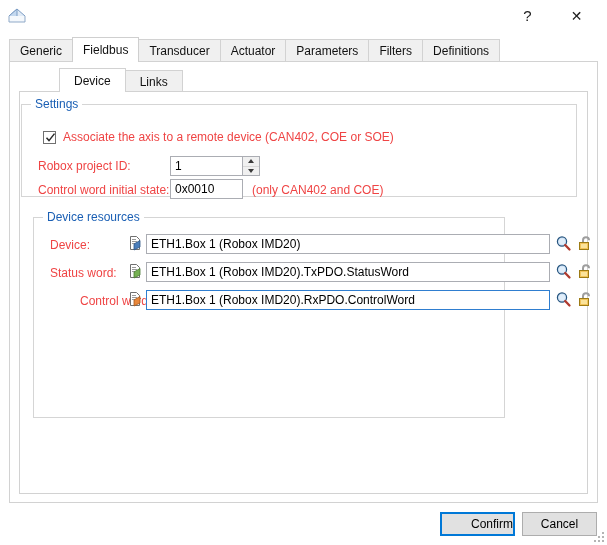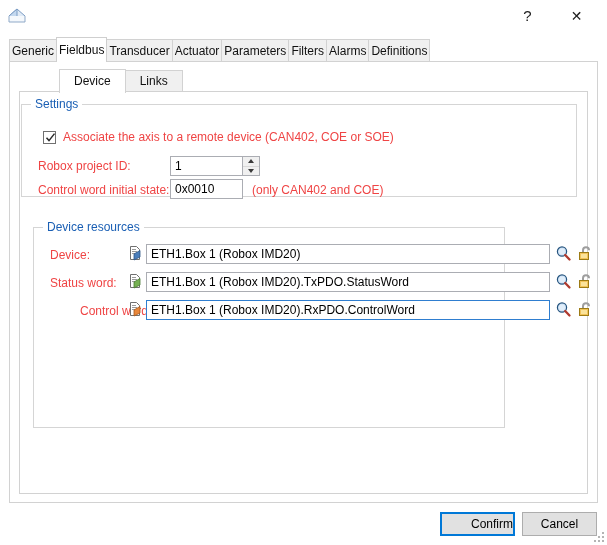--- a/index.html
+++ b/index.html
@@ -46,21 +46,21 @@
   #help-btn  { right: 57px; }
   #close-btn { right: 8px; font-size: 14px; }
 
   
   #tabstrip-outer {
     position: absolute; left: 9px; top: 38px; width: 589px; height: 24px;
     display: flex; align-items: flex-end;
   }
   .tab-outer {
     height: 23px;
-    padding: 0 2px;
+    padding: 0 10px;
     display: flex; align-items: center; justify-content: center;
     background: #f0f0f0;
     border: 1px solid #d2d2d2;
     border-bottom: none;
     font-size: 12px;
     color: #111111;
     white-space: nowrap;
     margin-right: -1px;
     position: relative;
   }
@@ -75,21 +75,21 @@
   
   #panel-outer {
     position: absolute; left: 9px; top: 61px; width: 589px; height: 442px;
     background: #ffffff;
     border: 1px solid #d2d2d2;
   }
 
   
   #tabstrip-inner {
     position: absolute; left: 9px; top: 7px; width: 569px; height: 23px;
-    display: flex; align-items: center; padding-left: 40px;
+    display: flex; align-items: flex-end; padding-left: 40px;
   }
   .tab-inner {
     height: 22px;
     padding: 0 14px;
     display: flex; align-items: center; justify-content: center;
     background: #f0f0f0;
     border: 1px solid #d2d2d2;
     border-bottom: none;
     font-size: 12px;
     color: #111111;
@@ -119,21 +119,21 @@
   .gb-legend {
     position: absolute;
     top: -8px; left: 9px;
     padding: 0 4px;
     background: #ffffff;
     color: #1a5fb4;
     font-size: 12px;
     white-space: nowrap;
   }
   #gb-settings   { left: 1px; top: 12px;  width: 556px; height: 93px; }
-  #gb-resources  { left: 13px; top: 135px; width: 472px; height: 201px; }
+  #gb-resources  { left: 13px; top: 125px; width: 472px; height: 201px; }
 
   
   .lbl {
     position: absolute;
     font-size: 12px;
     color: #ef4444;
     white-space: nowrap;
     line-height: 16px;
   }
   .txtbox {
@@ -258,23 +258,20 @@
         <span>Transducer</span>
       </div>
     <div class="tab-outer">
         <span>Actuator</span>
       </div>
     <div class="tab-outer">
         <span>Parameters</span>
       </div>
     <div class="tab-outer">
         <span>Filters</span>
-      </div>
-    <div class="tab-outer">
-        <span>Alarms</span>
       </div>
     <div class="tab-outer">
         <span>Definitions</span>
       </div>
   </div>
 
   <div id="panel-outer">
 
     <div id="tabstrip-inner">
       <div class="tab-inner active">

